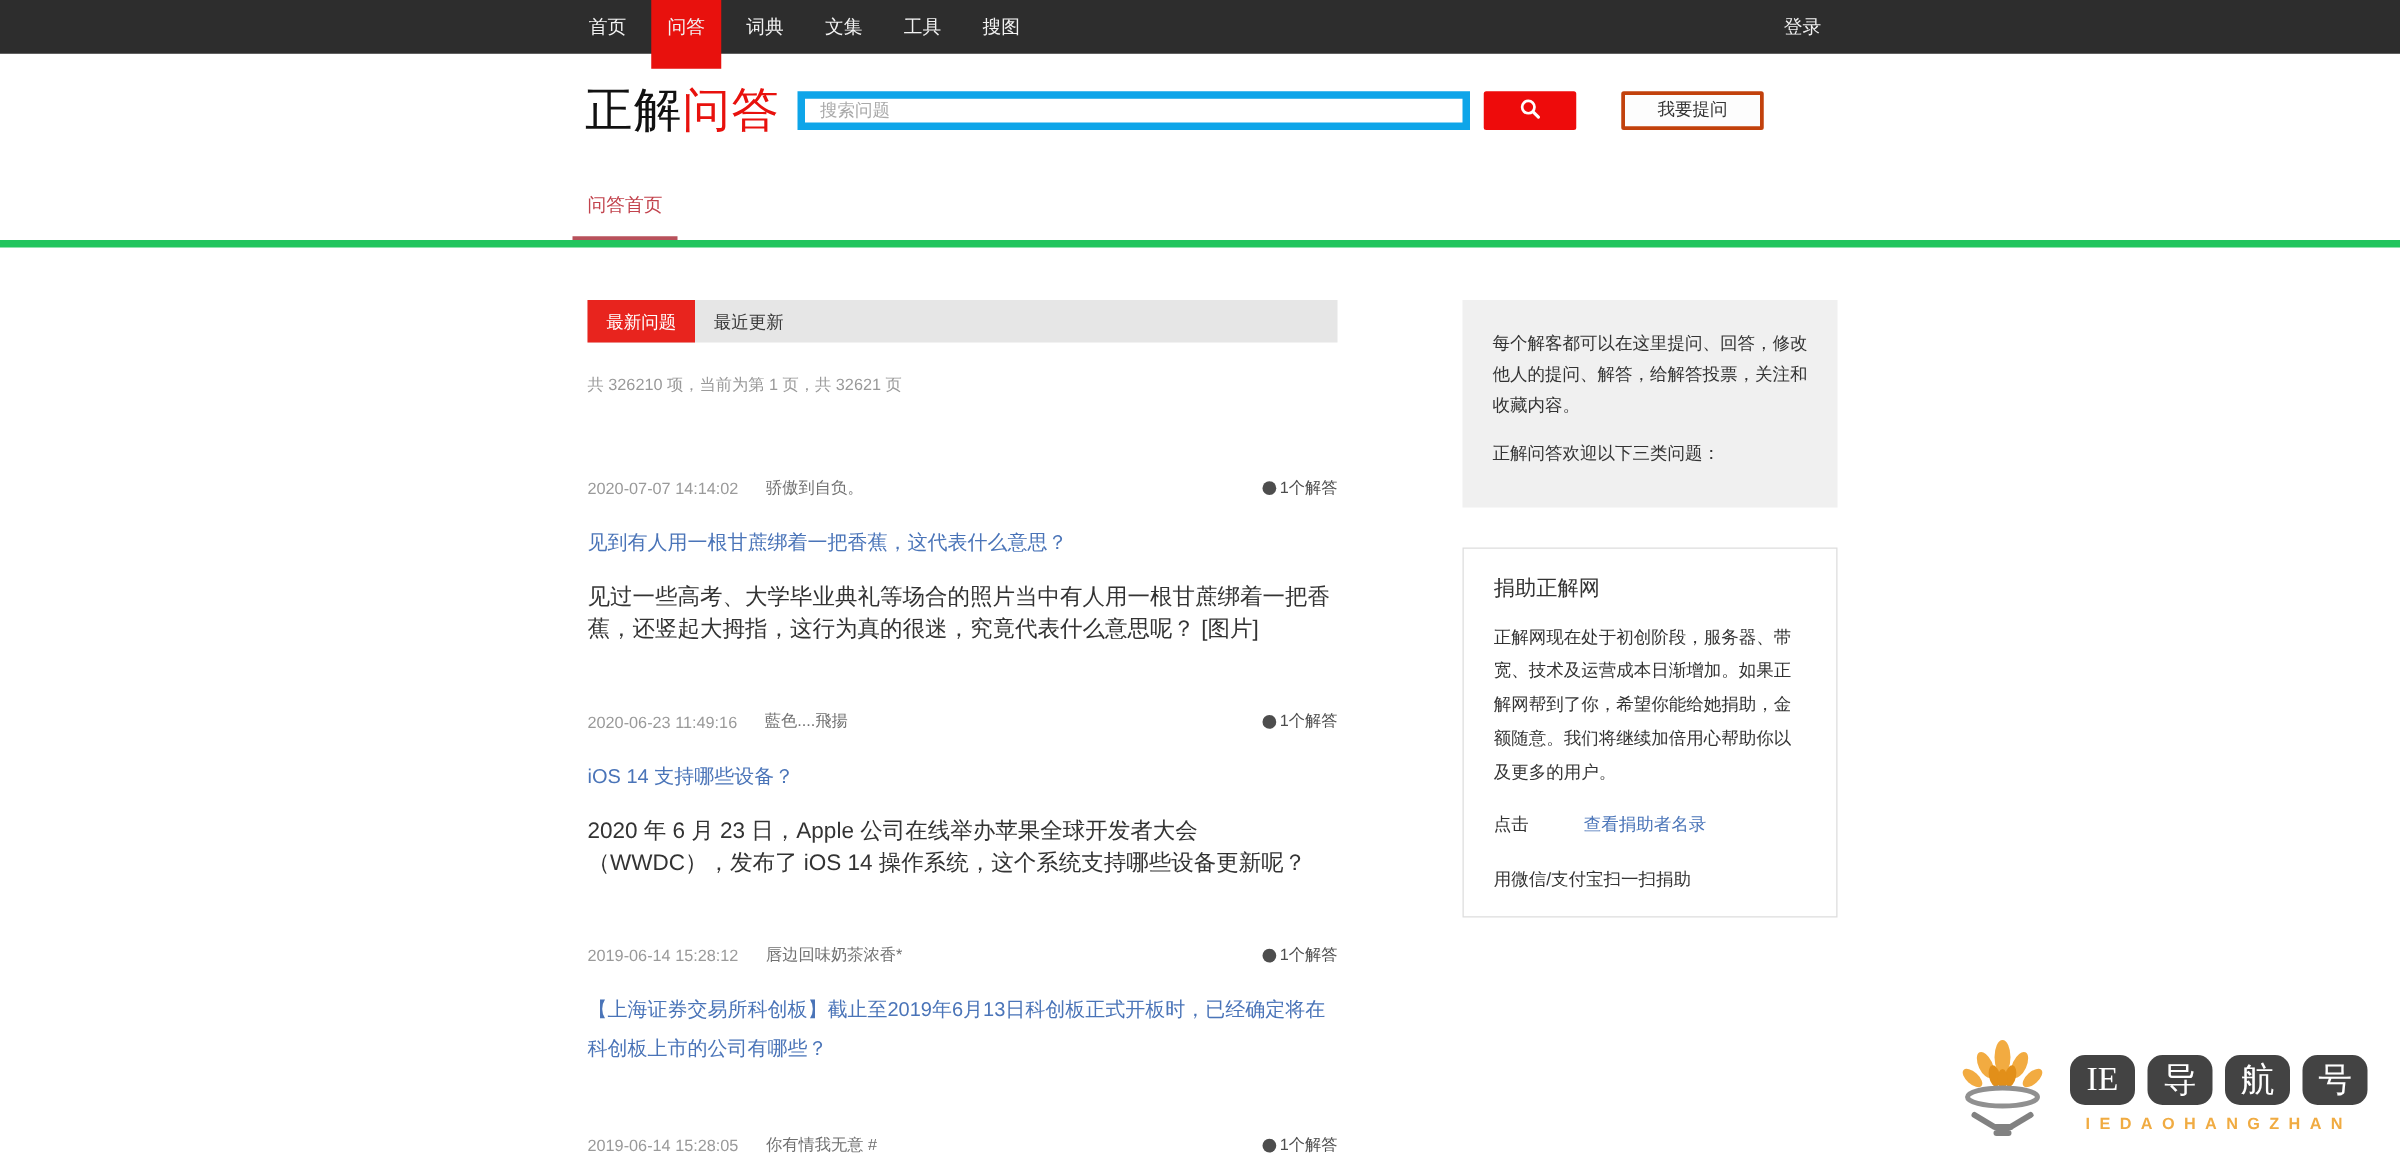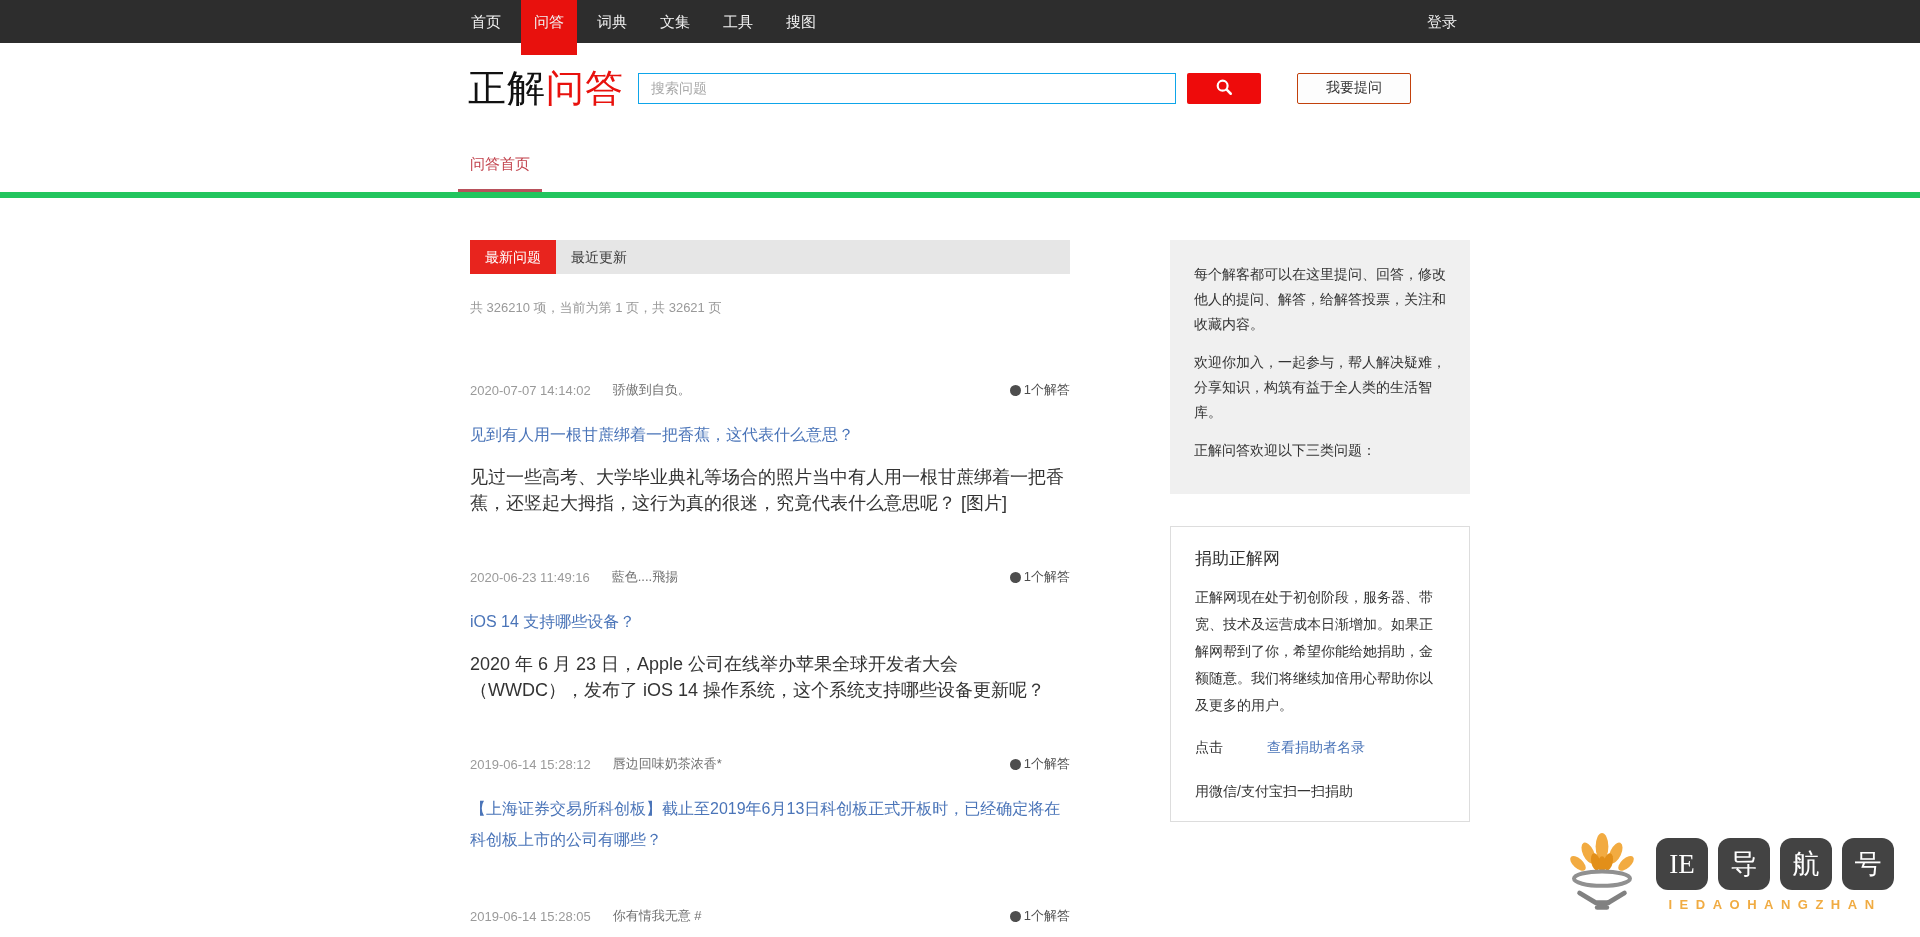--- a/index.html
+++ b/index.html
@@ -21,31 +21,31 @@
   .nav-item.active { background:#e8110d; height:55px; }
   .nav-login { margin-left:auto; margin-right:0; color:#f2f2f2; font-size:15px; line-height:43px; padding:0 13px; cursor:pointer; }
 
   
   .header { height:90px; background:#fff; display:flex; align-items:center; }
   .header-inner { margin-left:468px; display:flex; align-items:center; }
   .logo { width:170px; font-size:38px; font-weight:normal; letter-spacing:1px; white-space:nowrap; }
   .logo-black { color:#111; }
   .logo-red { color:#e8110d; }
   .search-input {
-    width:538px; height:31px; border:1px solid #0ea5e9; padding:0 12px;
+    width:538px; height:31px; border:6px solid #0ea5e9; padding:0 12px;
     font-size:14px; color:#333; outline:none; border-radius:0;
     font-family:"Liberation Sans","DejaVu Sans",sans-serif;
   }
   .search-input::placeholder { color:#a9a9a9; }
   .search-btn {
     width:74px; height:31px; margin-left:11px; background:#ee0b0b; border:none;
     border-radius:2px; cursor:pointer; display:flex; align-items:center; justify-content:center;
   }
   .ask-btn {
-    width:114px; height:31px; margin-left:36px; background:#fdfdfd; border:1px solid #c2410c;
+    width:114px; height:31px; margin-left:36px; background:#fdfdfd; border:3px solid #c2410c;
     border-radius:2px; font-size:14px; color:#333; cursor:pointer;
     font-family:"Liberation Sans","DejaVu Sans",sans-serif;
   }
 
   
   .subnav { border-bottom:6px solid #22c55e; background:#fff; }
   .subnav-inner { margin-left:458px; }
   .subnav-item {
     display:inline-block; padding:22px 12px 15px; font-size:15px; color:#c2434d;
     border-bottom:3px solid #b8515b; cursor:pointer;
@@ -86,21 +86,21 @@
   .donate-linkrow { margin-top:20px; font-size:14px; color:#333; }
   .donate-link { color:#4a74b8; cursor:pointer; text-decoration:none;margin-left:44px; }
   .scan-hint { margin-top:26px; font-size:14px; color:#333; }
 
   
   .watermark { position:absolute; right:26px; bottom:16px; display:flex; align-items:center; opacity:0.97; }
   .wm-icon { margin-right:14px; }
   .wm-right { display:flex; flex-direction:column; align-items:center; }
   .wm-stamps { display:flex; gap:10px; }
   .wm-stamp {
-    width:52px; height:52px; background:#3d3d3d; border-radius:12px; color:#fff;
+    width:52px; height:40px; background:#3d3d3d; border-radius:12px; color:#fff;
     display:flex; align-items:center; justify-content:center; font-size:27px;
     font-family:"Liberation Serif","DejaVu Serif",serif;
   }
   .wm-sub { margin-top:7px; color:#f0a93c; font-size:13px; font-weight:bold; letter-spacing:7.5px; white-space:nowrap; }
 </style>
 </head>
 <body>
 
 <nav class="topnav">
   <div class="topnav-inner">
@@ -202,21 +202,20 @@
 
       </div>
 
     </div>
   </main>
 
   <aside class="side-col">
 
     <div class="about-box">
       <p>每个解客都可以在这里提问、回答，修改他人的提问、解答，给解答投票，关注和收藏内容。</p>
-      <p>欢迎你加入，一起参与，帮人解决疑难，分享知识，构筑有益于全人类的生活智库。</p>
       <p>正解问答欢迎以下三类问题：</p>
     </div>
 
     <div class="donate-box">
       <div class="donate-title">捐助正解网</div>
       <div class="donate-body">正解网现在处于初创阶段，服务器、带宽、技术及运营成本日渐增加。如果正解网帮到了你，希望你能给她捐助，金额随意。我们将继续加倍用心帮助你以及更多的用户。</div>
       <div class="donate-linkrow">
         <span>点击</span><a class="donate-link">查看捐助者名录</a>
       </div>
       <div class="scan-hint">用微信/支付宝扫一扫捐助</div>

